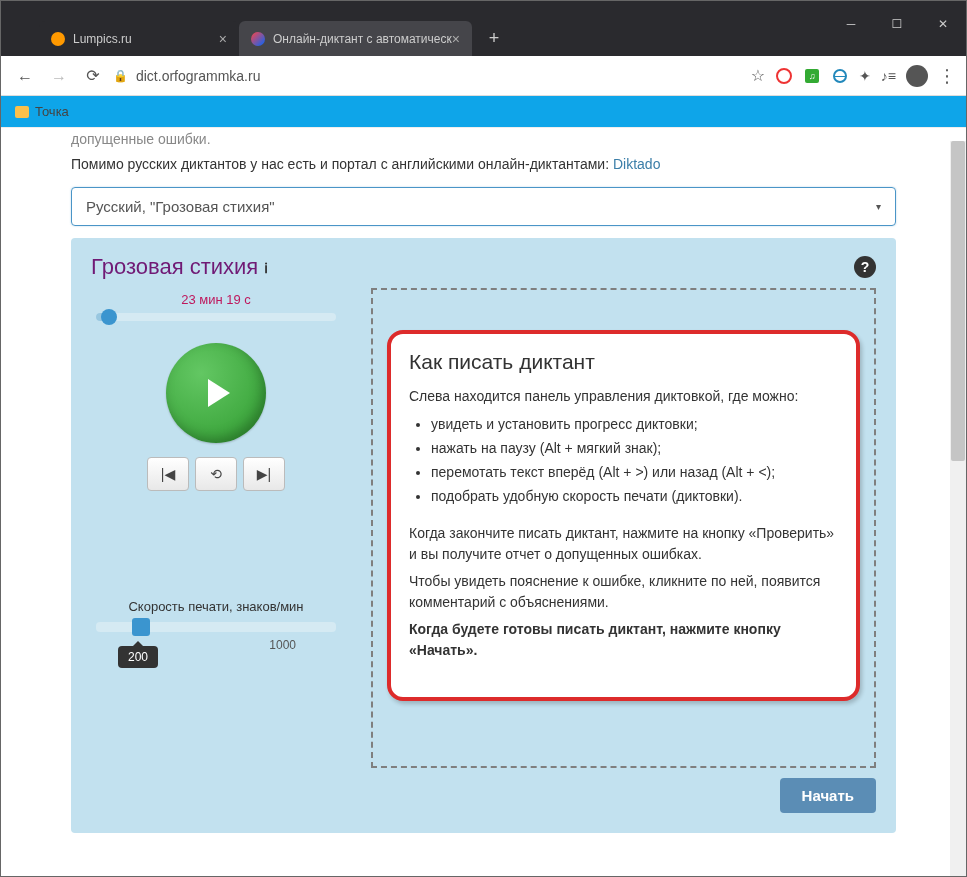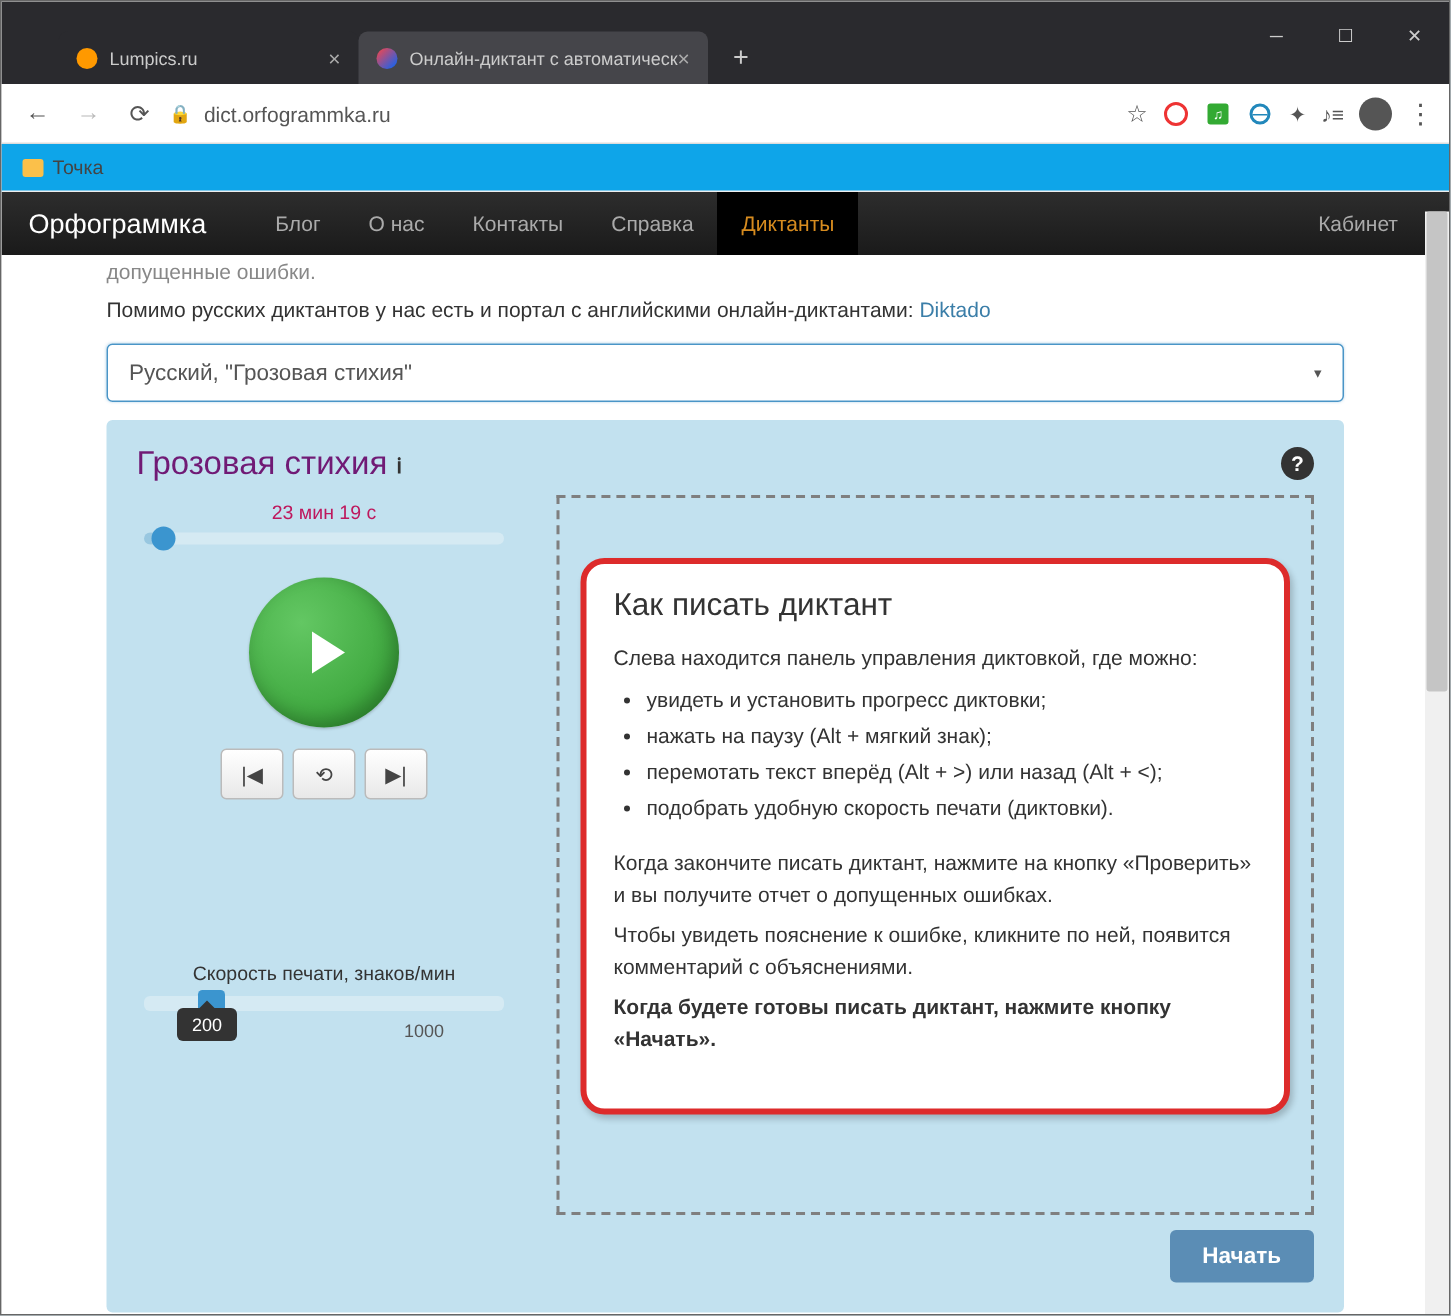--- a/index.html
+++ b/index.html
@@ -69,21 +69,21 @@
 .play-btn svg { width: 40px; height: 40px; }
 .ctrl-row { display: flex; gap: 6px; margin-bottom: 18px; }
 .ctrl-btn { width: 42px; height: 34px; background: linear-gradient(#fff, #e8e8e8); border: 1px solid #bbb; border-radius: 4px; display: flex; align-items: center; justify-content: center; color: #444; font-size: 14px; cursor: pointer; }
 .dict-btn { background: linear-gradient(#fff, #e8e8e8); border: 1px solid #bbb; border-radius: 4px; padding: 8px 16px; color: #333; font-size: 14px; cursor: pointer; }
 
 .speed-label { font-size: 13px; color: #333; margin-top: 90px; margin-bottom: 8px; }
 .speed-track { width: 240px; height: 10px; background: #d5eaf3; border-radius: 4px; position: relative; margin-bottom: 6px; }
 .speed-thumb { position: absolute; left: 15%; top: -4px; width: 18px; height: 18px; background: #3b95cf; border-radius: 3px; }
 .speed-nums { width: 240px; display: flex; font-size: 12px; color: #555; position: relative; }
 .speed-max { position: absolute; right: 40px; }
-.speed-badge { background: #333; color: #fff; font-size: 12px; padding: 4px 10px; border-radius: 4px; position: absolute; left: 15%; margin-left: -14px; top: 8px; }
+.speed-badge { background: #333; color: #fff; font-size: 12px; padding: 4px 10px; border-radius: 4px; position: absolute; left: 15%; margin-left: -14px; top: 24px; }
 .speed-badge::before { content: ''; position: absolute; top: -5px; left: 50%; margin-left: -5px; border: 5px solid transparent; border-bottom-color: #333; border-top: none; }
 
 .text-col { flex: 1; }
 .dashed-box { border: 2px dashed #7f7f7f; padding: 40px 14px 14px; min-height: 480px; position: relative; background: #c2e1ef; }
 .red-frame { border: 4px solid #dd2b2b; border-radius: 16px; padding: 16px 18px 30px; background: #fff; box-shadow: 2px 3px 4px rgba(0,0,0,0.2); }
 .howto-title { font-size: 21px; color: #333; margin-bottom: 12px; font-weight: normal; }
 .howto-p { font-size: 14px; color: #333; line-height: 1.5; margin: 6px 0; }
 .howto-ul { margin: 6px 0 14px 22px; font-size: 14px; color: #333; line-height: 1.65; }
 .howto-ul li { margin: 1px 0; }
 .howto-bold { font-weight: bold; }
@@ -143,29 +143,20 @@
 </div>
 
 <div class="bookmarks">
   <div class="bkm">
     <span class="folder"></span>
     <span>Точка</span>
   </div>
 </div>
 
 <div class="page">
-  <div class="navbar">
-    <span class="logo">Орфограммка</span>
-    <span class="nav-item">Блог</span>
-    <span class="nav-item">О нас</span>
-    <span class="nav-item">Контакты</span>
-    <span class="nav-item">Справка</span>
-    <span class="nav-item active">Диктанты</span>
-    <span class="nav-item nav-cabinet">Кабинет</span>
-  </div>
 
   <div class="content">
     <p class="intro-top">допущенные ошибки.</p>
     <p class="intro">
       <span>Помимо русских диктантов у нас есть и портал с английскими онлайн-диктантами: </span><a href="#">Diktado</a>
     </p>
 
     <div class="select-box">
       <span>Русский, "Грозовая стихия"</span>
       <span class="select-caret">▾</span>

